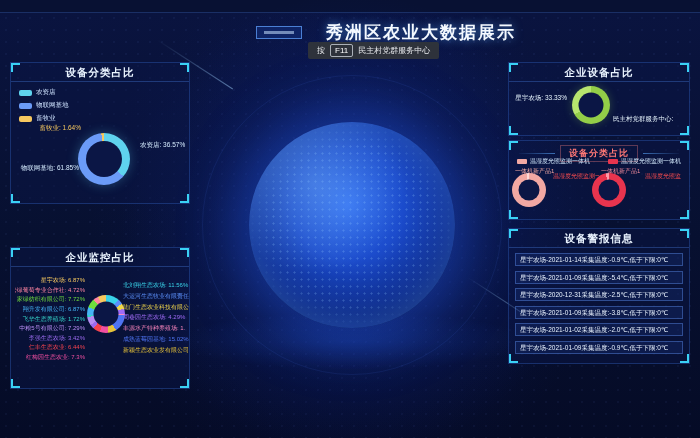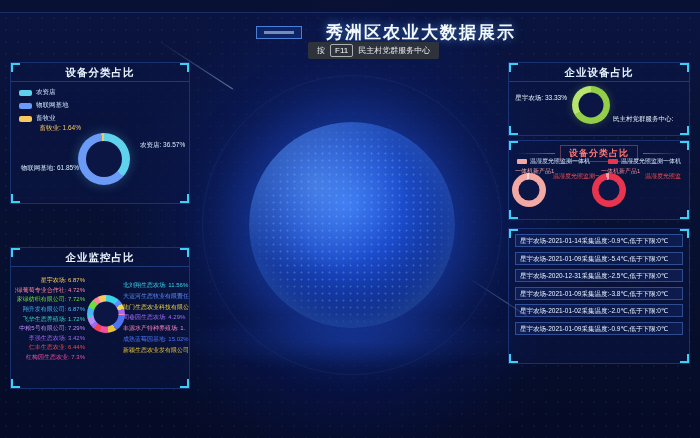--- a/index.html
+++ b/index.html
@@ -221,20 +221,21 @@
     <span class="ptr ptr-main-r" style="color: rgb(255, 77, 79);">温湿度光照监</span>
     <div class="donut d-class-l" style="background: conic-gradient(rgb(242, 168, 163) 0deg, rgb(242, 168, 163) 351deg, rgb(255, 217, 214) 351deg, rgb(255, 217, 214) 360deg);">
       <div class="hole"></div>
     </div>
     <div class="donut d-class-r" style="background: conic-gradient(rgb(232, 52, 78) 0deg, rgb(232, 52, 78) 349.2deg, rgb(255, 154, 168) 349.2deg, rgb(255, 154, 168) 360deg);">
       <div class="hole"></div>
     </div>
   </div>
 
   <div class="panel p-alarm">
+    <div class="panel-title">设备警报信息</div>
     <div class="alarm-list">
         <div class="alarm-row">星宇农场-2021-01-14采集温度:-0.9℃,低于下限:0℃</div>
         <div class="alarm-row">星宇农场-2021-01-09采集温度:-5.4℃,低于下限:0℃</div>
         <div class="alarm-row">星宇农场-2020-12-31采集温度:-2.5℃,低于下限:0℃</div>
         <div class="alarm-row">星宇农场-2021-01-09采集温度:-3.8℃,低于下限:0℃</div>
         <div class="alarm-row">星宇农场-2021-01-02采集温度:-2.0℃,低于下限:0℃</div>
         <div class="alarm-row">星宇农场-2021-01-09采集温度:-0.9℃,低于下限:0℃</div>
       </div>
   </div>
 </div>

